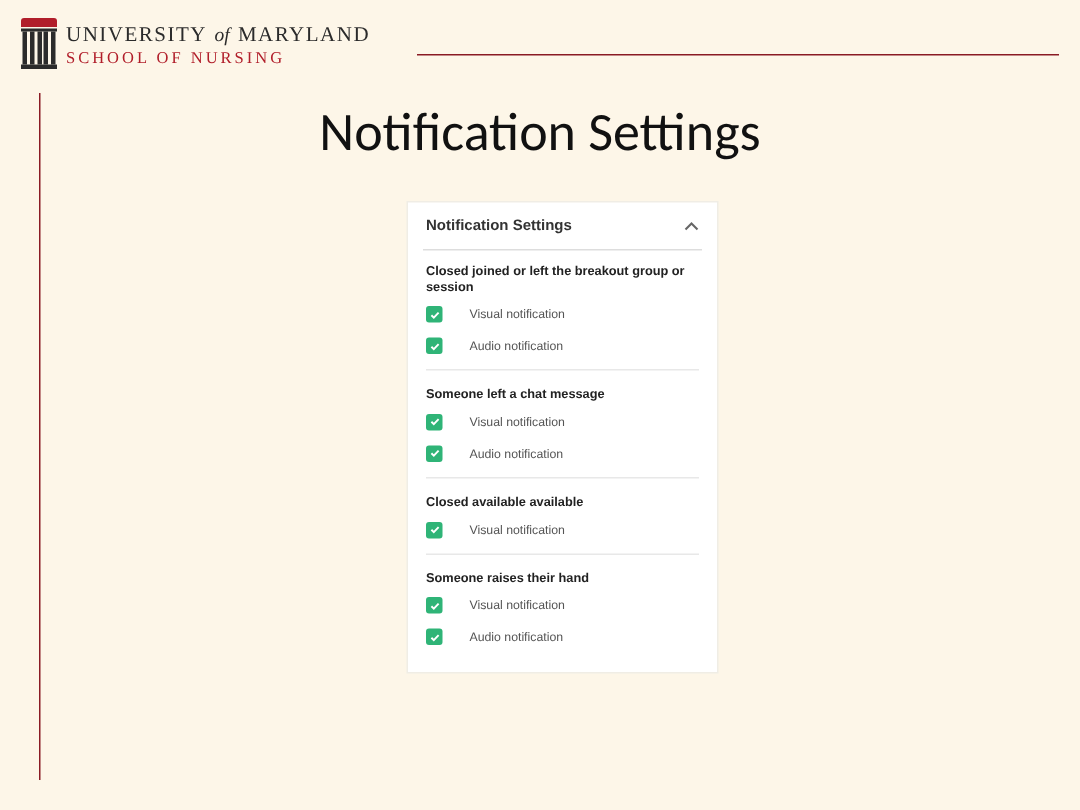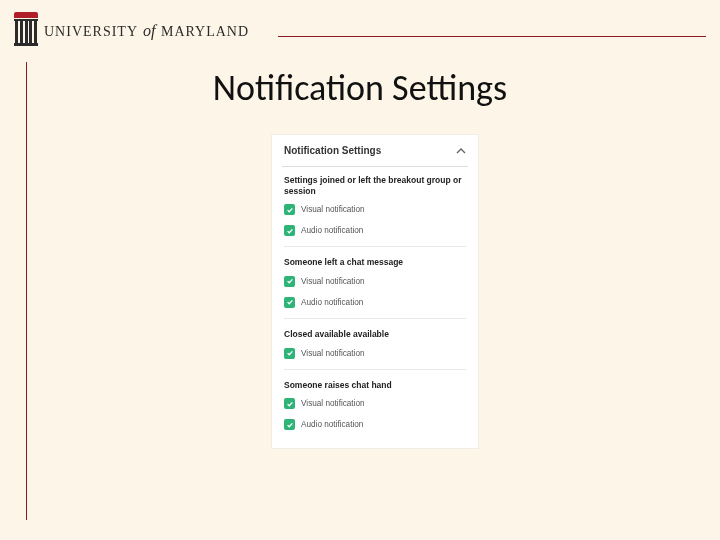--- a/index.html
+++ b/index.html
@@ -64,21 +64,21 @@
   }
   .brand-line1 {
     font-family: Georgia, "Times New Roman", serif;
     font-size: 14px;
     letter-spacing: 1px;
     color: #2b2b2b;
   }
   .brand-line1 .of {
     font-style: italic;
     text-transform: lowercase;
-    font-size: 16px;
+    font-size: 13px;
     letter-spacing: 0;
     margin: 0 1px;
   }
   .brand-line2 {
     font-family: Georgia, "Times New Roman", serif;
     font-size: 11px;
     letter-spacing: 2px;
     color: #b11e2a;
     margin-top: 2px;
   }
@@ -153,21 +153,21 @@
   .section-title {
     font-weight: 600;
     font-size: 8.5px;
     line-height: 1.25;
     margin-bottom: 8px;
     color: #222;
   }
   .opt {
     display: flex;
     align-items: center;
-    gap: 6px;
+    gap: 18px;
     margin-bottom: 10px;
   }
   .cb {
     width: 11px;
     height: 11px;
     border-radius: 2px;
     background: #2fb477;
     flex-shrink: 0;
     display: flex;
     align-items: center;
@@ -200,41 +200,42 @@
           <div class="pillar"></div>
       </div>
       <div class="base"></div>
     </div>
     <div class="brand-text">
       <div class="brand-line1">
         <span>UNIVERSITY</span>
         <span class="of">of</span>
         <span>MARYLAND</span>
       </div>
+      <div class="brand-line2">SCHOOL OF NURSING</div>
     </div>
   </div>
   <div class="rule-top"></div>
 </div>
 <div class="rule-left"></div>
 
 <div class="slide-title">Notification Settings</div>
 
 <div class="panel-wrap">
   <div class="panel-header">
     <div class="panel-title">Notification Settings</div>
     <div class="chevron">
       <svg viewBox="0 0 10 10">
           <path d="M1 7 L5 3 L9 7" fill="none" stroke="#666" stroke-width="1.4"></path>
         </svg>
     </div>
   </div>
   <div class="divider"></div>
 
   <div class="section">
-    <div class="section-title">Settings joined or left the breakout group or session</div>
+    <div class="section-title">Closed joined or left the breakout group or session</div>
     <div class="opt">
       <div class="cb">
           <svg viewBox="0 0 10 10">
             <path d="M2 5.2 L4 7.2 L8 3" fill="none" stroke="#fff" stroke-width="1.6"></path>
           </svg>
         </div>
       <div class="opt-label">Visual notification</div>
     </div>
     <div class="opt">
       <div class="cb">
@@ -275,21 +276,21 @@
           <svg viewBox="0 0 10 10">
             <path d="M2 5.2 L4 7.2 L8 3" fill="none" stroke="#fff" stroke-width="1.6"></path>
           </svg>
         </div>
       <div class="opt-label">Visual notification</div>
     </div>
   </div>
   <div class="thin-divider"></div>
 
   <div class="section">
-    <div class="section-title">Someone raises chat hand</div>
+    <div class="section-title">Someone raises their hand</div>
     <div class="opt">
       <div class="cb">
           <svg viewBox="0 0 10 10">
             <path d="M2 5.2 L4 7.2 L8 3" fill="none" stroke="#fff" stroke-width="1.6"></path>
           </svg>
         </div>
       <div class="opt-label">Visual notification</div>
     </div>
     <div class="opt">
       <div class="cb">

